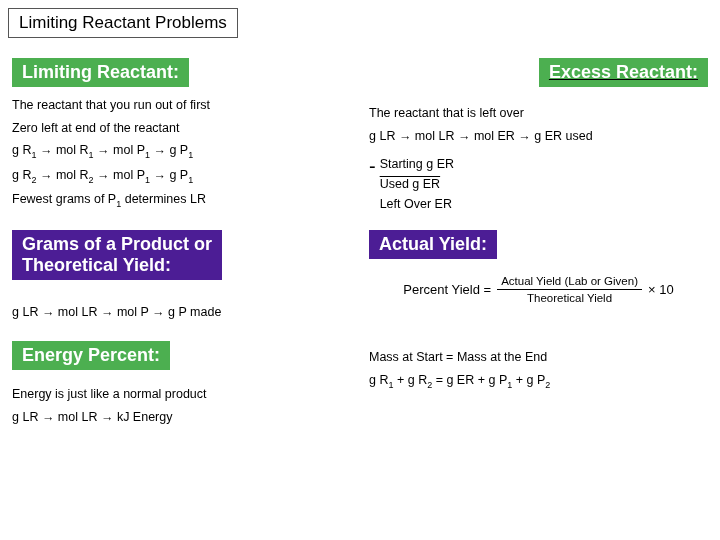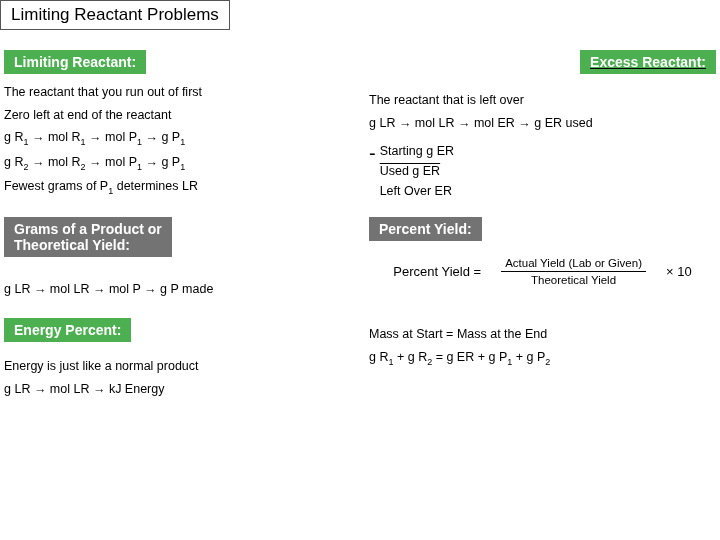--- a/index.html
+++ b/index.html
@@ -8,21 +8,21 @@
       height: 540px;
       background: #fff;
       font-family: Arial, sans-serif;
       font-size: 13px;
       overflow: hidden;
     }
 
     .page-wrapper {
       width: 720px;
       height: 540px;
-      padding: 0;
+      padding: 8px;
       position: relative;
     }
 
     .page-title-box {
       border: 1.5px solid #555;
       display: inline-block;
       padding: 4px 10px;
       margin-bottom: 14px;
       font-size: 17px;
       font-weight: normal;
@@ -32,27 +32,27 @@
       display: grid;
       grid-template-columns: 1fr 1fr;
       grid-template-rows: auto auto auto;
       gap: 0px 10px;
     }
 
     .section-header {
       display: inline-block;
       padding: 4px 10px;
       margin-bottom: 8px;
-      font-size: 14px;
+      font-size: 18px;
       font-weight: bold;
       color: #fff;
     }
 
     .green-bg { background-color: #4CAF50; }
-    .lime-bg { background-color: #737373; }
+    .lime-bg { background-color: #4c1d95; }
 
     .section {
       padding: 6px 4px 10px 4px;
       vertical-align: top;
     }
 
     .section p {
       font-size: 12.5px;
       line-height: 1.65;
       margin-bottom: 2px;
@@ -96,21 +96,21 @@
     .percent-yield-img {
       display: flex;
       justify-content: center;
       align-items: center;
       margin-top: 8px;
     }
 
     .formula-box {
       display: inline-flex;
       align-items: center;
-      gap: 20px;
+      gap: 6px;
       font-size: 13px;
     }
 
     .fraction {
       display: inline-flex;
       flex-direction: column;
       align-items: center;
       vertical-align: middle;
     }
 
@@ -172,21 +172,21 @@
 
     <div class="section">
       <div>
         <span class="section-header lime-bg">Grams of a Product or<br>Theoretical Yield:</span>
       </div>
       <p style="margin-top:14px;">g LR → mol LR → mol P → g P made</p>
     </div>
 
     <div class="section">
       <div>
-        <span class="section-header lime-bg">Percent Yield:</span>
+        <span class="section-header lime-bg">Actual Yield:</span>
       </div>
       <div class="percent-yield-img">
         <div class="formula-box">
           <span>Percent Yield =</span>
           <div class="fraction">
             <span class="numerator">Actual Yield (Lab or Given)</span>
             <span class="denominator">Theoretical Yield</span>
           </div>
           <span>× 10</span>
         </div>

